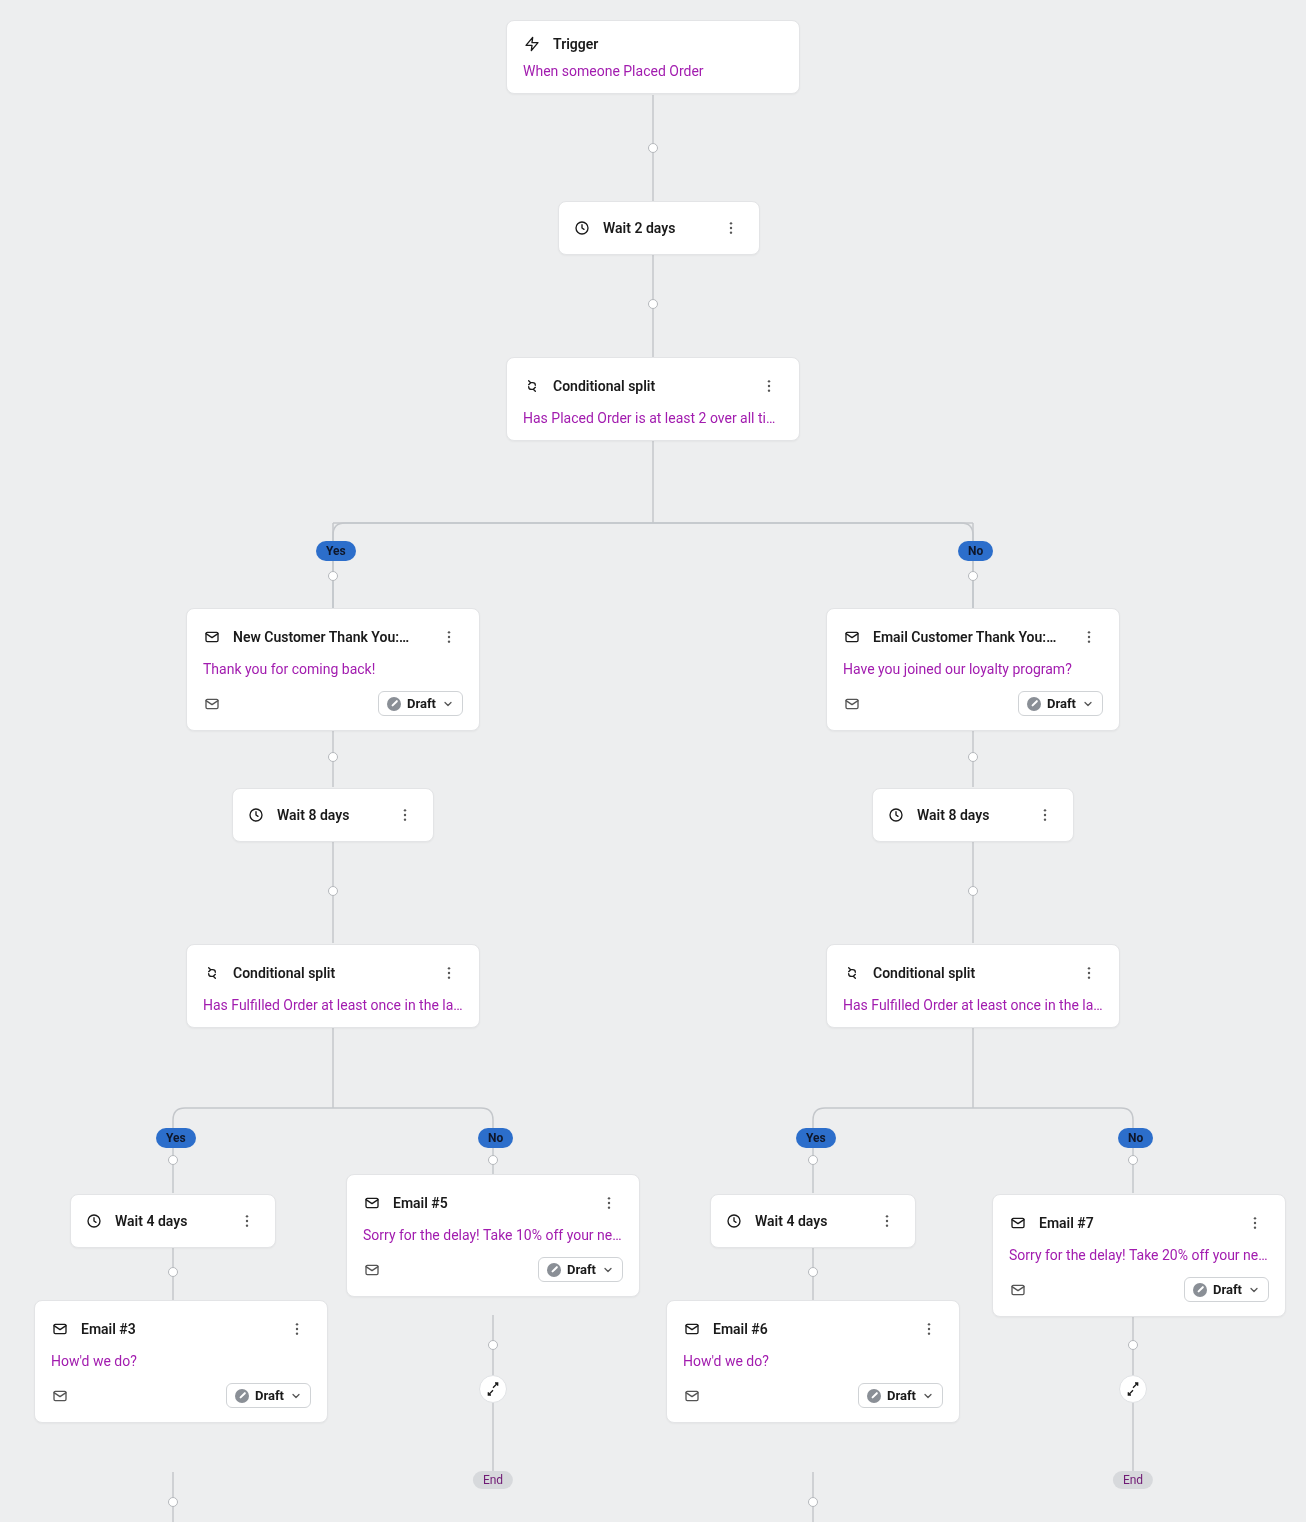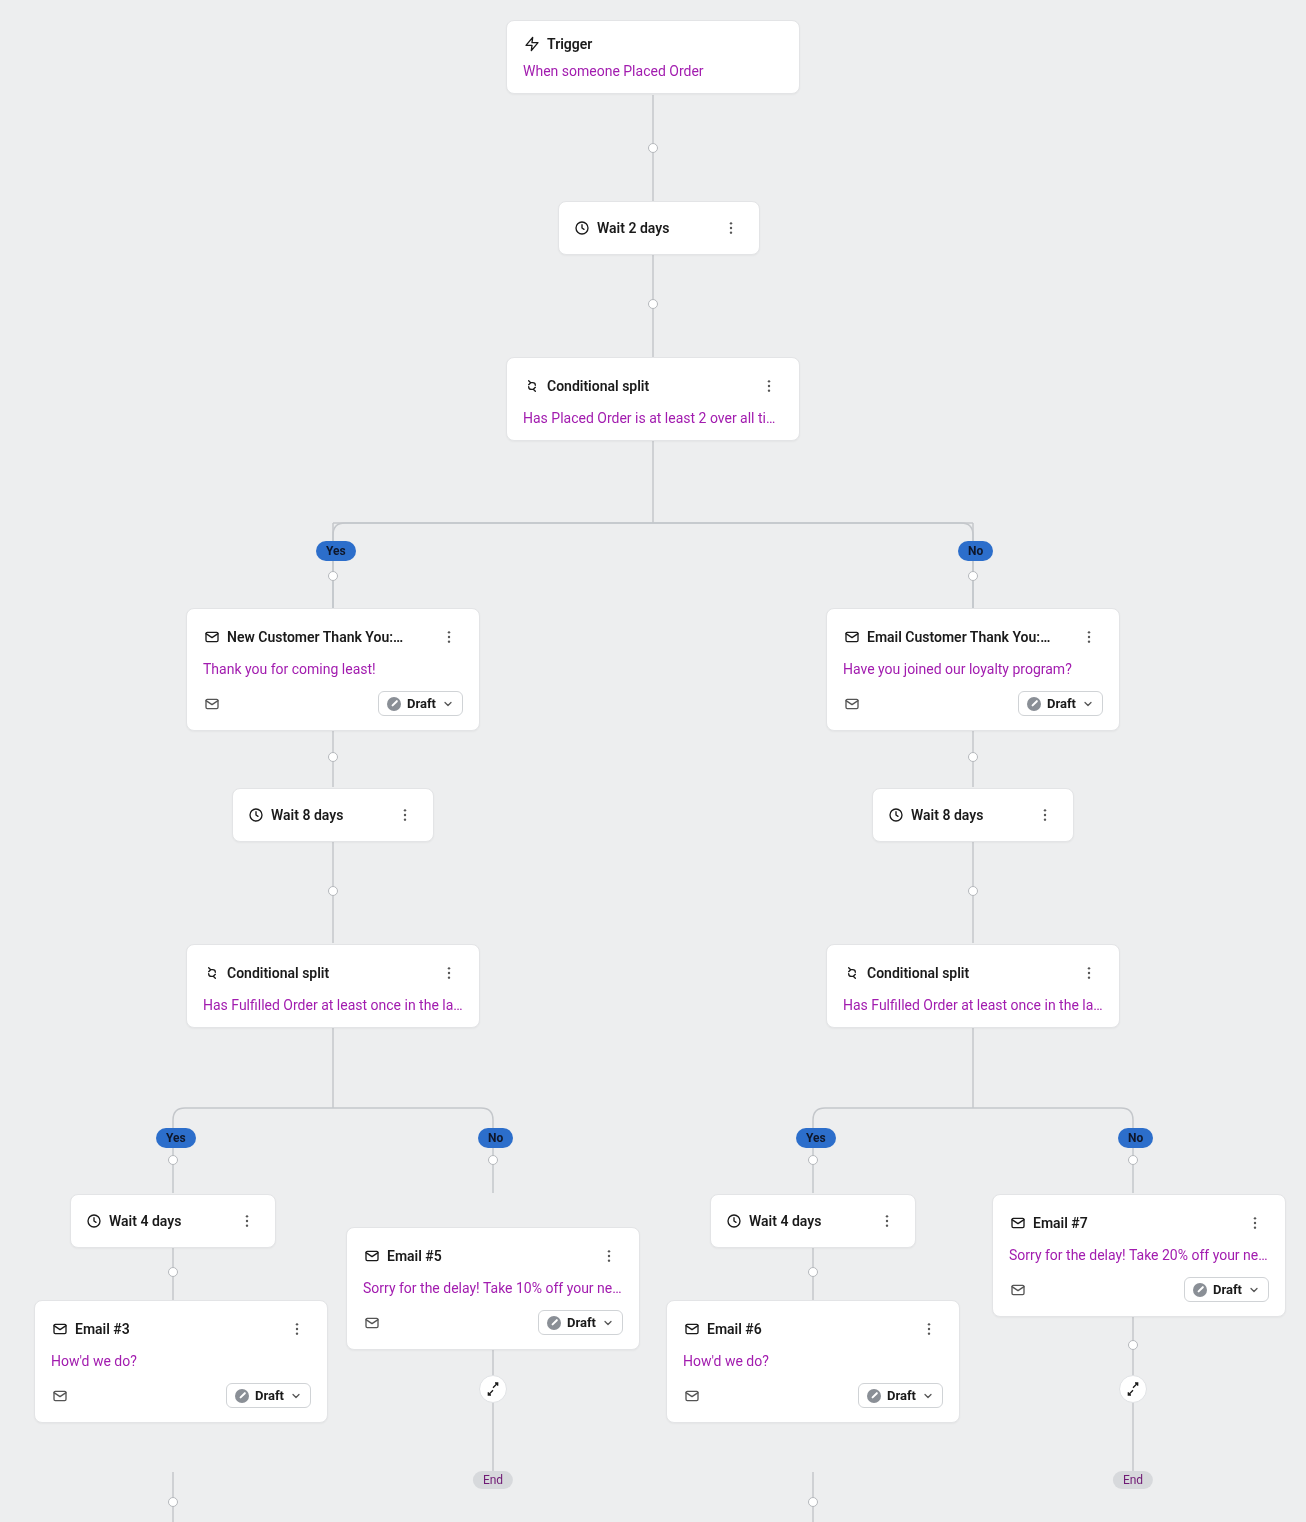--- a/index.html
+++ b/index.html
@@ -29,21 +29,21 @@
     position: absolute;
     background: #fff;
     border: 1px solid #e3e4e6;
     border-radius: 8px;
     box-shadow: 0 1px 2px rgba(0,0,0,0.04);
     padding: 14px 16px;
   }
   .card .header {
     display: flex;
     align-items: center;
-    gap: 6px;
+    gap: 12px;
     font-weight: 600;
     font-size: 14px;
   }
   .card .header .title {
     flex: 1;
     white-space: nowrap;
     overflow: hidden;
     text-overflow: ellipsis;
   }
   .card .subtext {
@@ -297,21 +297,21 @@
     </span>
     <span class="title">New Customer Thank You:…</span>
     <span class="more-btn">
       <svg width="16" height="16" viewBox="0 0 24 24" fill="#555">
             <circle cx="12" cy="5" r="1.8"></circle>
             <circle cx="12" cy="12" r="1.8"></circle>
             <circle cx="12" cy="19" r="1.8"></circle>
           </svg>
     </span>
   </div>
-  <div class="subtext">Thank you for coming least!</div>
+  <div class="subtext">Thank you for coming back!</div>
   <div class="footer">
     <span class="icon">
       <svg width="16" height="16" viewBox="0 0 24 24" fill="none" stroke="#555" stroke-width="2" stroke-linecap="round" stroke-linejoin="round">
             <rect x="3" y="5" width="18" height="14" rx="2"></rect>
             <path d="M3 7l9 6 9-6"></path>
           </svg>
     </span>
     <span class="status-select">
       <span class="status-dot"></span>
       <span>Draft</span>
@@ -445,21 +445,21 @@
     <span class="more-btn">
       <svg width="16" height="16" viewBox="0 0 24 24" fill="#555">
             <circle cx="12" cy="5" r="1.8"></circle>
             <circle cx="12" cy="12" r="1.8"></circle>
             <circle cx="12" cy="19" r="1.8"></circle>
           </svg>
     </span>
   </div>
 </div>
 
-<div class="card" style="left:346px; top:1227px; width:294px;">
+<div class="card" style="left:346px; top:1174px; width:294px;">
   <div class="header">
     <span class="icon">
       <svg width="16" height="16" viewBox="0 0 24 24" fill="none" stroke="#1a1a1a" stroke-width="2" stroke-linecap="round" stroke-linejoin="round">
             <rect x="3" y="5" width="18" height="14" rx="2"></rect>
             <path d="M3 7l9 6 9-6"></path>
           </svg>
     </span>
     <span class="title">Email #5</span>
     <span class="more-btn">
       <svg width="16" height="16" viewBox="0 0 24 24" fill="#555">

